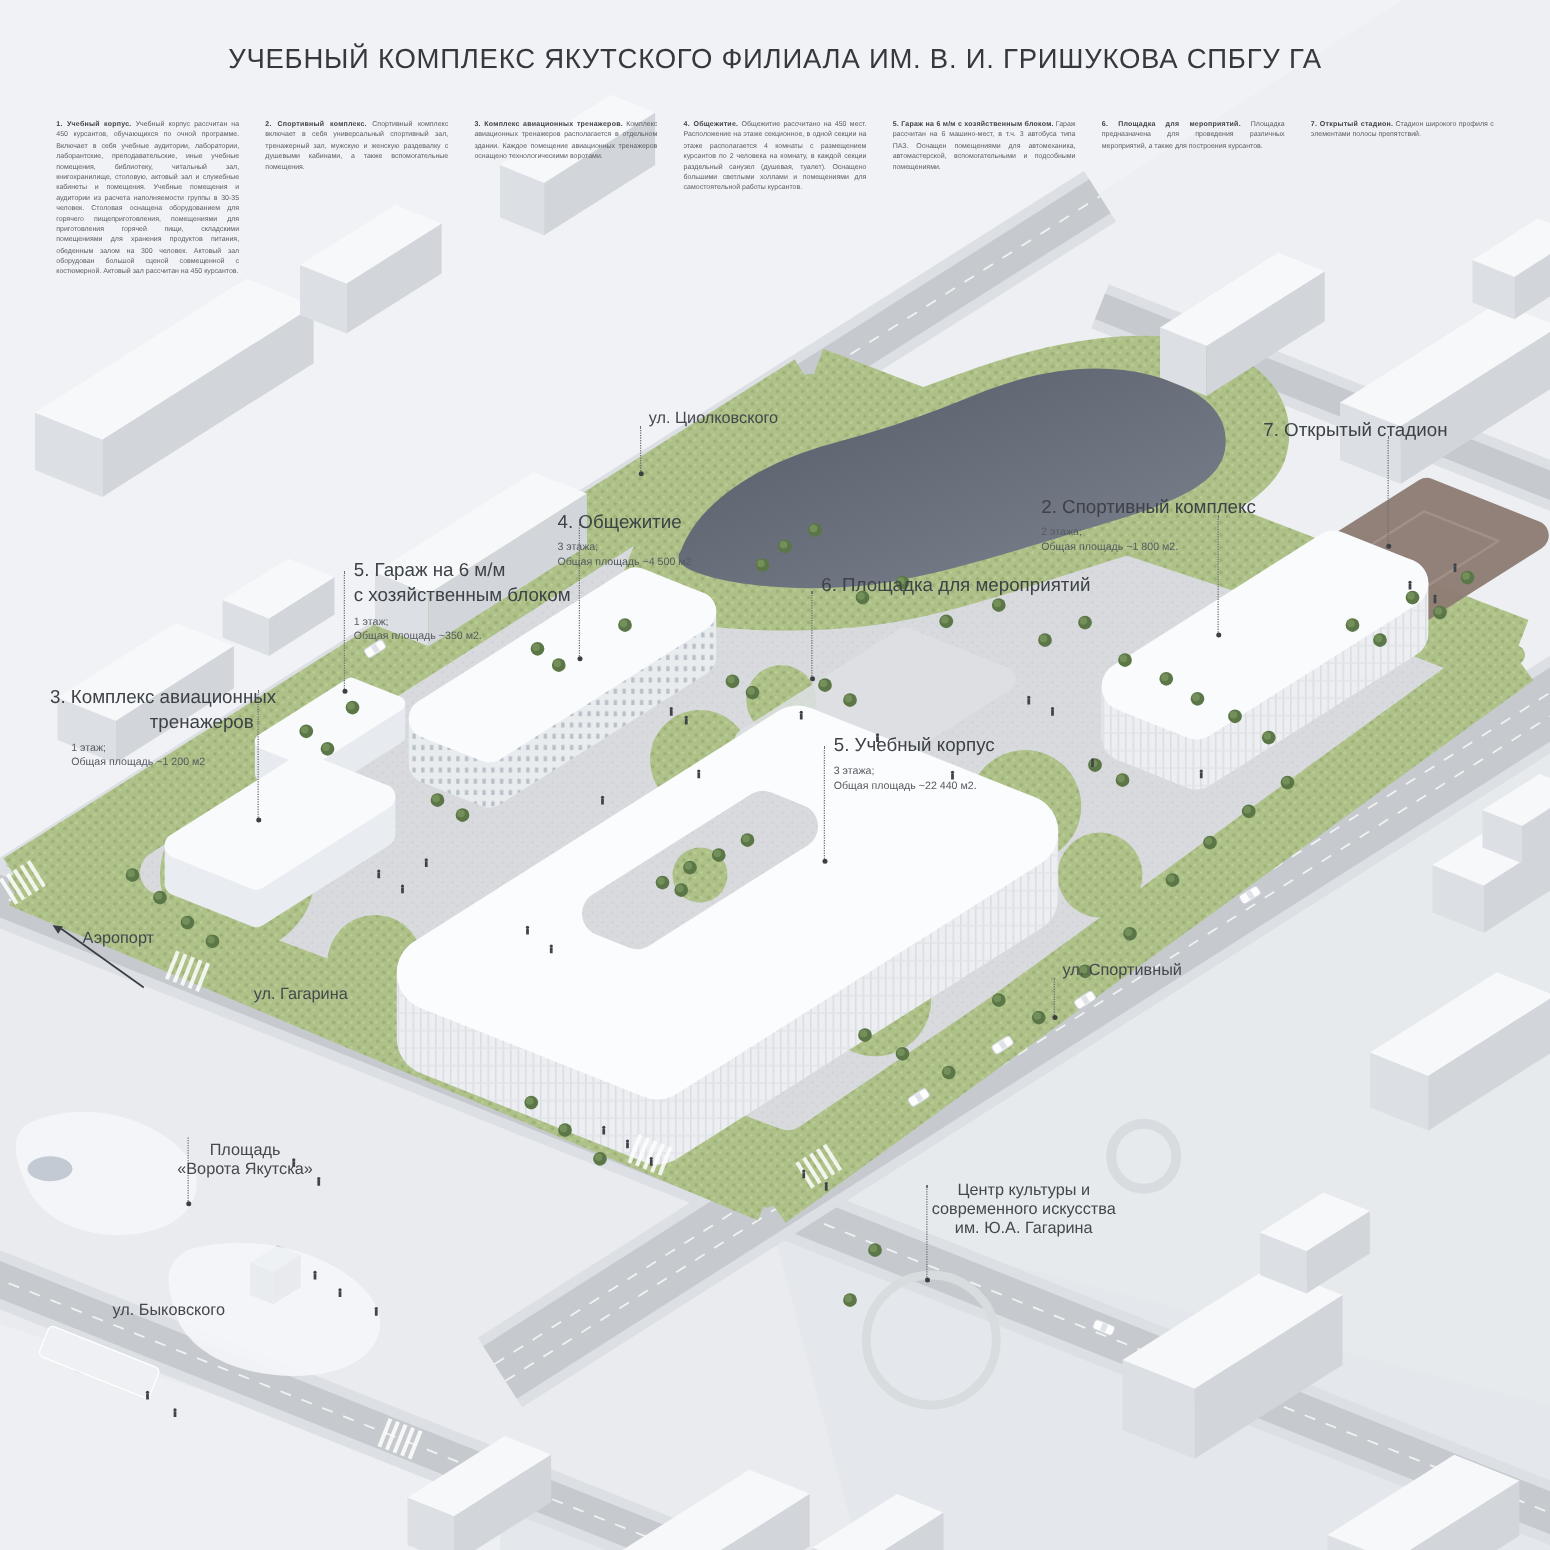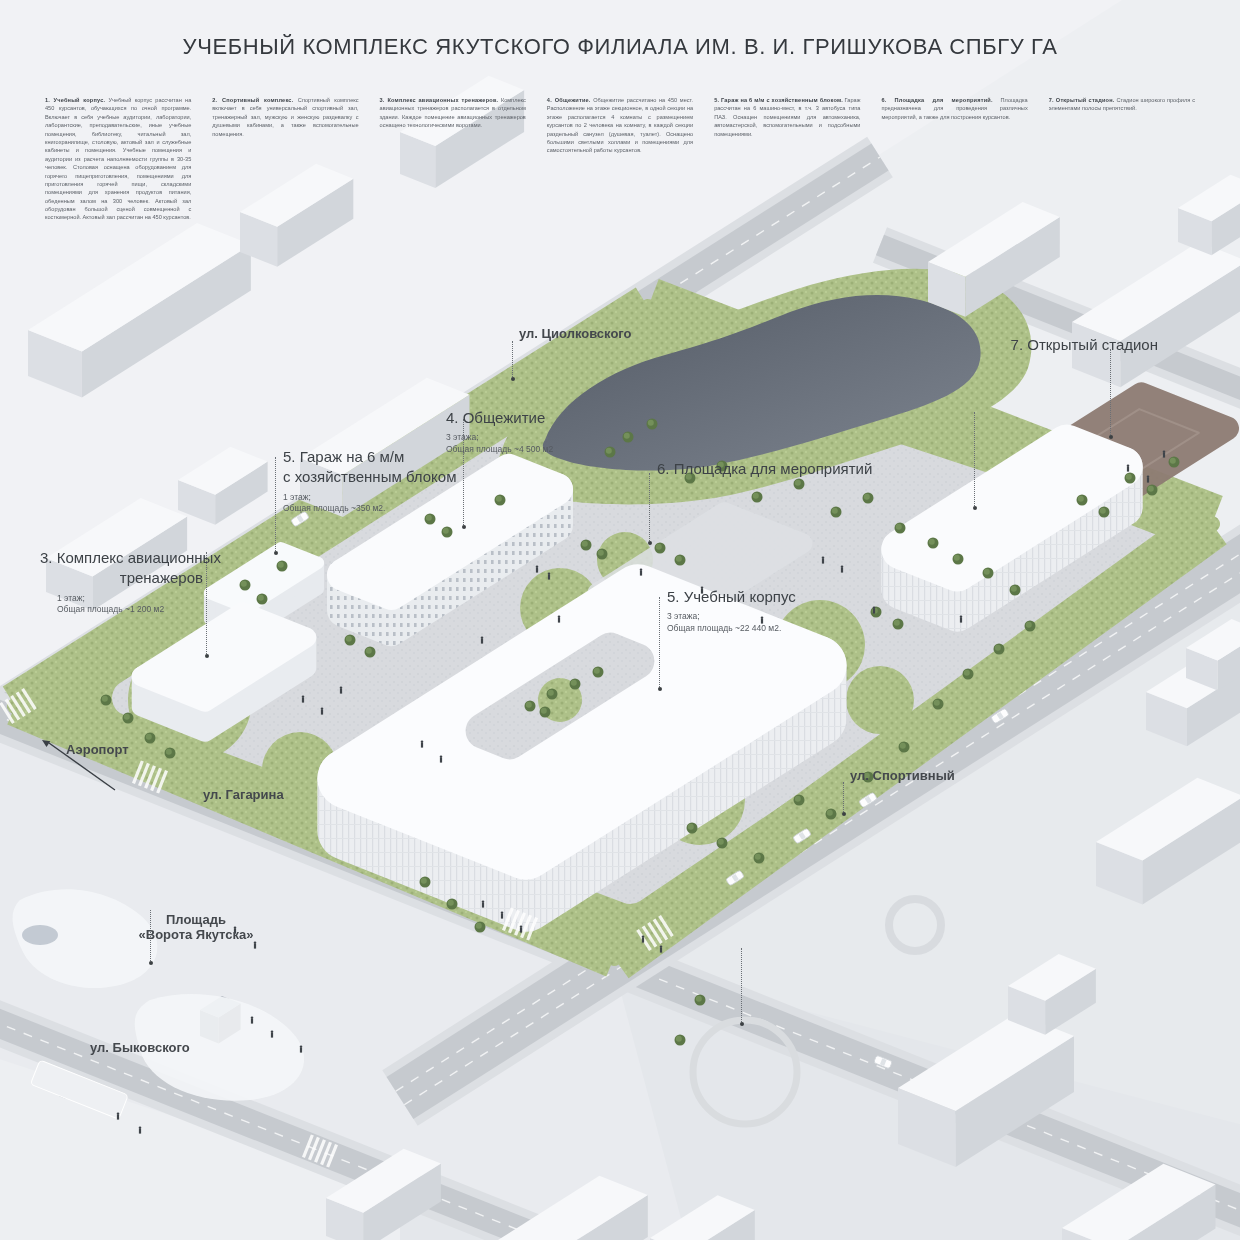--- a/index.html
+++ b/index.html
@@ -21,21 +21,21 @@
   .legend-col{flex:1 1 0;min-width:0;}
   .legend-col p{
     margin:0;font-size:5.6px;line-height:1.5;text-align:justify;color:#5a5f66;
   }
   .legend-col b{color:#3f444a;letter-spacing:.2px;}
   #labels{position:absolute;left:0;top:0;width:1240px;height:1240px;pointer-events:none;}
   .ml{position:absolute;white-space:nowrap;}
   .ml .t{font-size:15px;color:#3d4247;line-height:1.35;}
   .ml .s{font-size:8.5px;color:#565b61;line-height:1.4;}
   .ml .s.first{margin-top:4px;}
-  .st{position:absolute;font-size:13px;color:#44484d;white-space:nowrap;font-weight:bold;}
+  .st{position:absolute;font-size:13px;color:#44484d;white-space:nowrap;}
   .leader{
     position:absolute;width:0;border-left:1px dotted #6a6f75;
   }
   .leader.dot::after{
     content:'';position:absolute;bottom:-2px;left:-2.5px;width:4px;height:4px;
     border-radius:50%;background:#3c4043;
   }
   .ra{text-align:right;}
   .ca{text-align:center;}
 </style>
@@ -534,20 +534,25 @@
   </div>
 
   <div class="leader dot" style="left:659px;top:597px;height:92px"></div>
   <div class="ml" style="left:667px;top:587px">
     <div class="t">5. Учебный корпус</div>
     <div class="s first">3 этажа;</div>
     <div class="s">Общая площадь ~22 440 м2.</div>
   </div>
 
   <div class="leader dot" style="left:974px;top:412px;height:96px"></div>
+  <div class="ml" style="left:833px;top:396px">
+    <div class="t">2. Спортивный комплекс</div>
+    <div class="s first">2 этажа;</div>
+    <div class="s">Общая площадь ~1 800 м2.</div>
+  </div>
 
   <div class="leader dot" style="left:649px;top:473px;height:70px"></div>
   <div class="ml" style="left:657px;top:459px">
     <div class="t">6. Площадка для мероприятий</div>
   </div>
 
   <div class="leader dot" style="left:1110px;top:349px;height:88px"></div>
   <div class="ml ra" style="left:998px;top:335px;width:160px">
     <div class="t">7. Открытый стадион</div>
   </div>
@@ -560,14 +565,19 @@
 
   <div class="st" style="left:90px;top:1040px">ул. Быковского</div>
 
   <div class="leader dot" style="left:150px;top:910px;height:53px"></div>
   <div class="st ca" style="left:130px;top:912px;width:132px">
     <div>Площадь</div>
     <div>«Ворота Якутска»</div>
   </div>
 
   <div class="leader dot" style="left:741px;top:948px;height:76px"></div>
+  <div class="st ca" style="left:745px;top:944px;width:148px">
+    <div>Центр культуры и</div>
+    <div>современного искусства</div>
+    <div>им. Ю.А. Гагарина</div>
+  </div>
 
 </div>
 
 </body></html>

